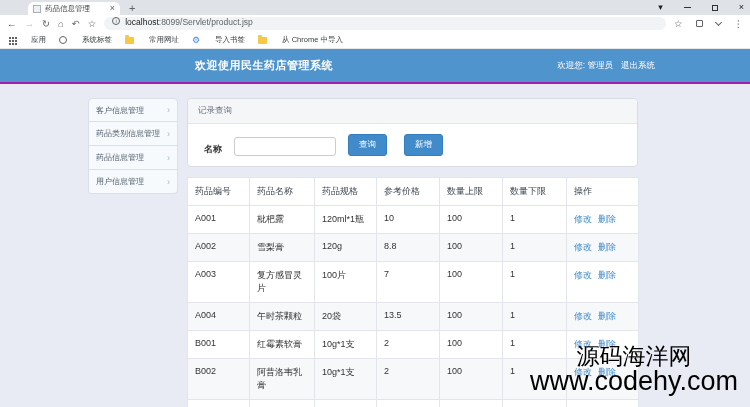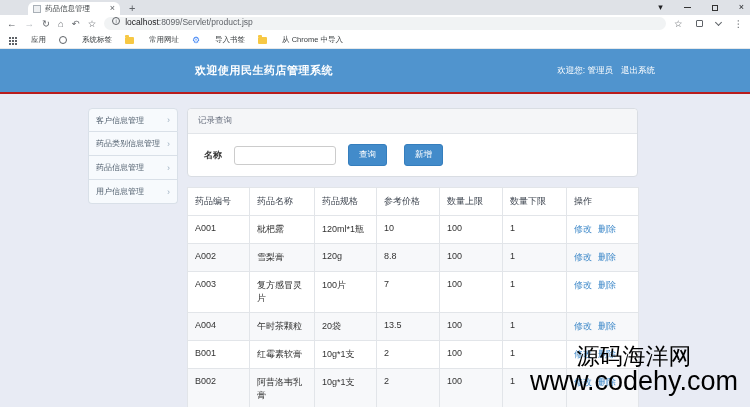--- a/index.html
+++ b/index.html
@@ -34,39 +34,39 @@
   .bm-item { display:flex; align-items:center; gap:15px; font-size:7.5px; color:#3c4043; white-space:nowrap; }
   .bm-ic { flex:none; }
   .apps-grid-icon { width:2px; height:2px; background:#5f6368; margin:0 5px 5px 0;
      box-shadow:3px 0 #5f6368,6px 0 #5f6368,0 3px #5f6368,3px 3px #5f6368,6px 3px #5f6368,0 6px #5f6368,3px 6px #5f6368,6px 6px #5f6368; }
   .globe-icon { width:8px; height:8px; border:1px solid #5f6368; border-radius:50%; }
   .folder-icon { width:9px; height:7px; background:#f7c844; border-radius:1px; position:relative; margin-top:1px; }
   .folder-icon::before { content:""; position:absolute; top:-2px; left:0; width:4px; height:2px; background:#f7c844; border-radius:1px 1px 0 0; }
   .gear-icon { color:#4285f4; font-size:9px; line-height:1; }
 
   
-  .app-header { height:45px; background:#5094ce; border-bottom:2px solid #b91c1c; display:flex; align-items:center; justify-content:space-between; padding:0 95px 0 195px; }
+  .app-header { height:35px; background:#5094ce; border-bottom:2px solid #a21caf; display:flex; align-items:center; justify-content:space-between; padding:0 95px 0 195px; }
   .app-title { color:#fff; font-size:11px; font-weight:bold; letter-spacing:0.5px; }
   .welcome-area { color:#fff; font-size:8.5px; display:flex; gap:8px; align-items:center; white-space:nowrap; }
 
   
   .page { display:flex; padding:14px 0 0 88px; gap:9px; height:323px; }
 
   .sidebar { width:90px; flex:none; }
   .side-item { background:#f7fafd; border:1px solid #d9e0e8; border-top:none; height:24px; display:flex; align-items:center; justify-content:space-between; padding:0 7px; font-size:8px; color:#4e5d6c; cursor:pointer; }
   .side-item:first-child { border-top:1px solid #d9e0e8; border-radius:4px 4px 0 0; }
   .side-item:last-child { border-radius:0 0 4px 4px; }
   .side-chevron { color:#9fb0c0; font-size:9px; }
   .side-chevron::after { content:"›"; }
 
   .main { width:451px; flex:none; }
 
   .panel { background:#fff; border:1px solid #d9dde3; border-radius:4px; margin-bottom:10px; }
   .panel-head { background:#f5f6f8; border-bottom:1px solid #e2e5e9; border-radius:4px 4px 0 0; padding:6px 10px; font-size:8.5px; color:#6b7280; }
-  .panel-body { padding:10px 10px; display:flex; align-items:center; }
+  .panel-body { padding:10px 10px; display:flex; align-items:flex-end; }
   .form-label { font-size:9px; font-weight:bold; color:#333; margin:0 12px 0 6px; }
   .name-input { width:102px; height:19px; border:1px solid #ccc; border-radius:3px; font-size:9px; padding:0 4px; outline:none; }
   .btn { background:#428bca; border:1px solid #357ebd; color:#fff; font-size:8.5px; padding:4px 10px; border-radius:3px; cursor:pointer; }
   .btn-search { margin-left:12px; }
   .btn-add { margin-left:17px; }
 
   table.grid { width:451px; border-collapse:collapse; background:#fff; table-layout:fixed; }
   .grid th, .grid td { border:1px solid #e2e5e9; padding:7px 7px; font-size:9px; color:#333; text-align:left; vertical-align:top; font-weight:normal; word-break:break-all; }
   .grid th { color:#3f4651;border-radius:14px; }
   .grid tbody tr:nth-child(even) td { background:#f7f8fa; }

